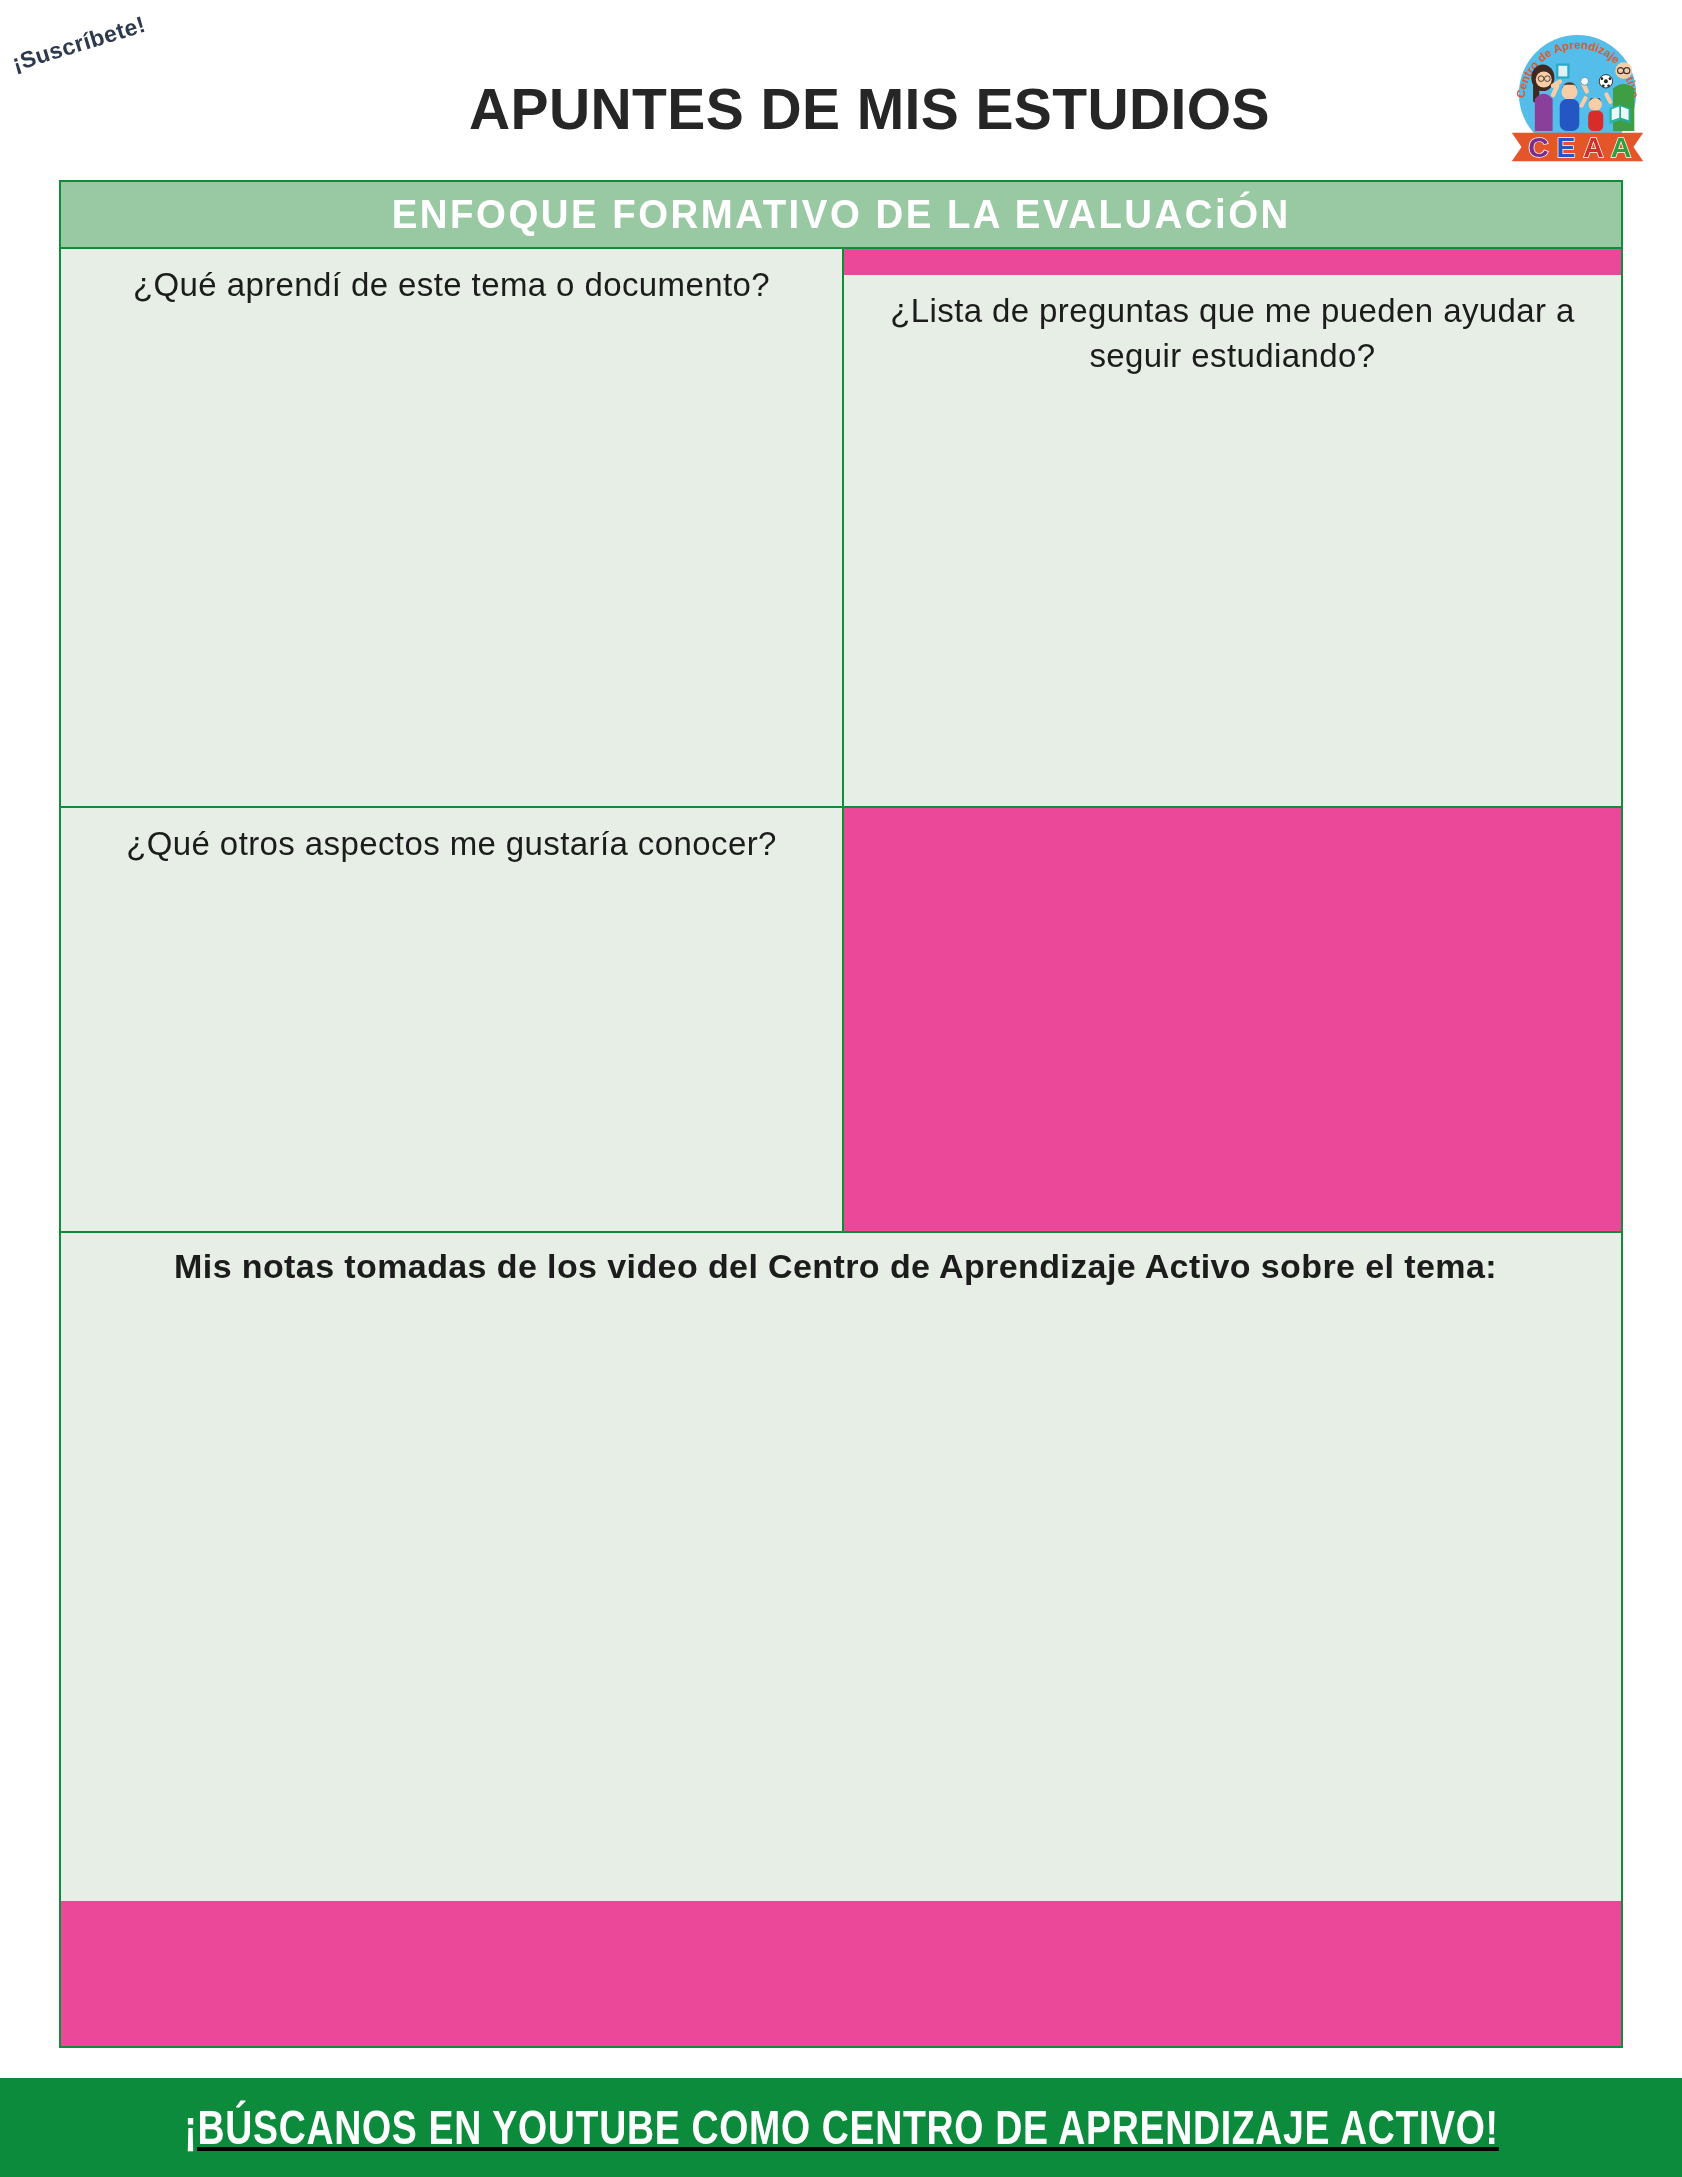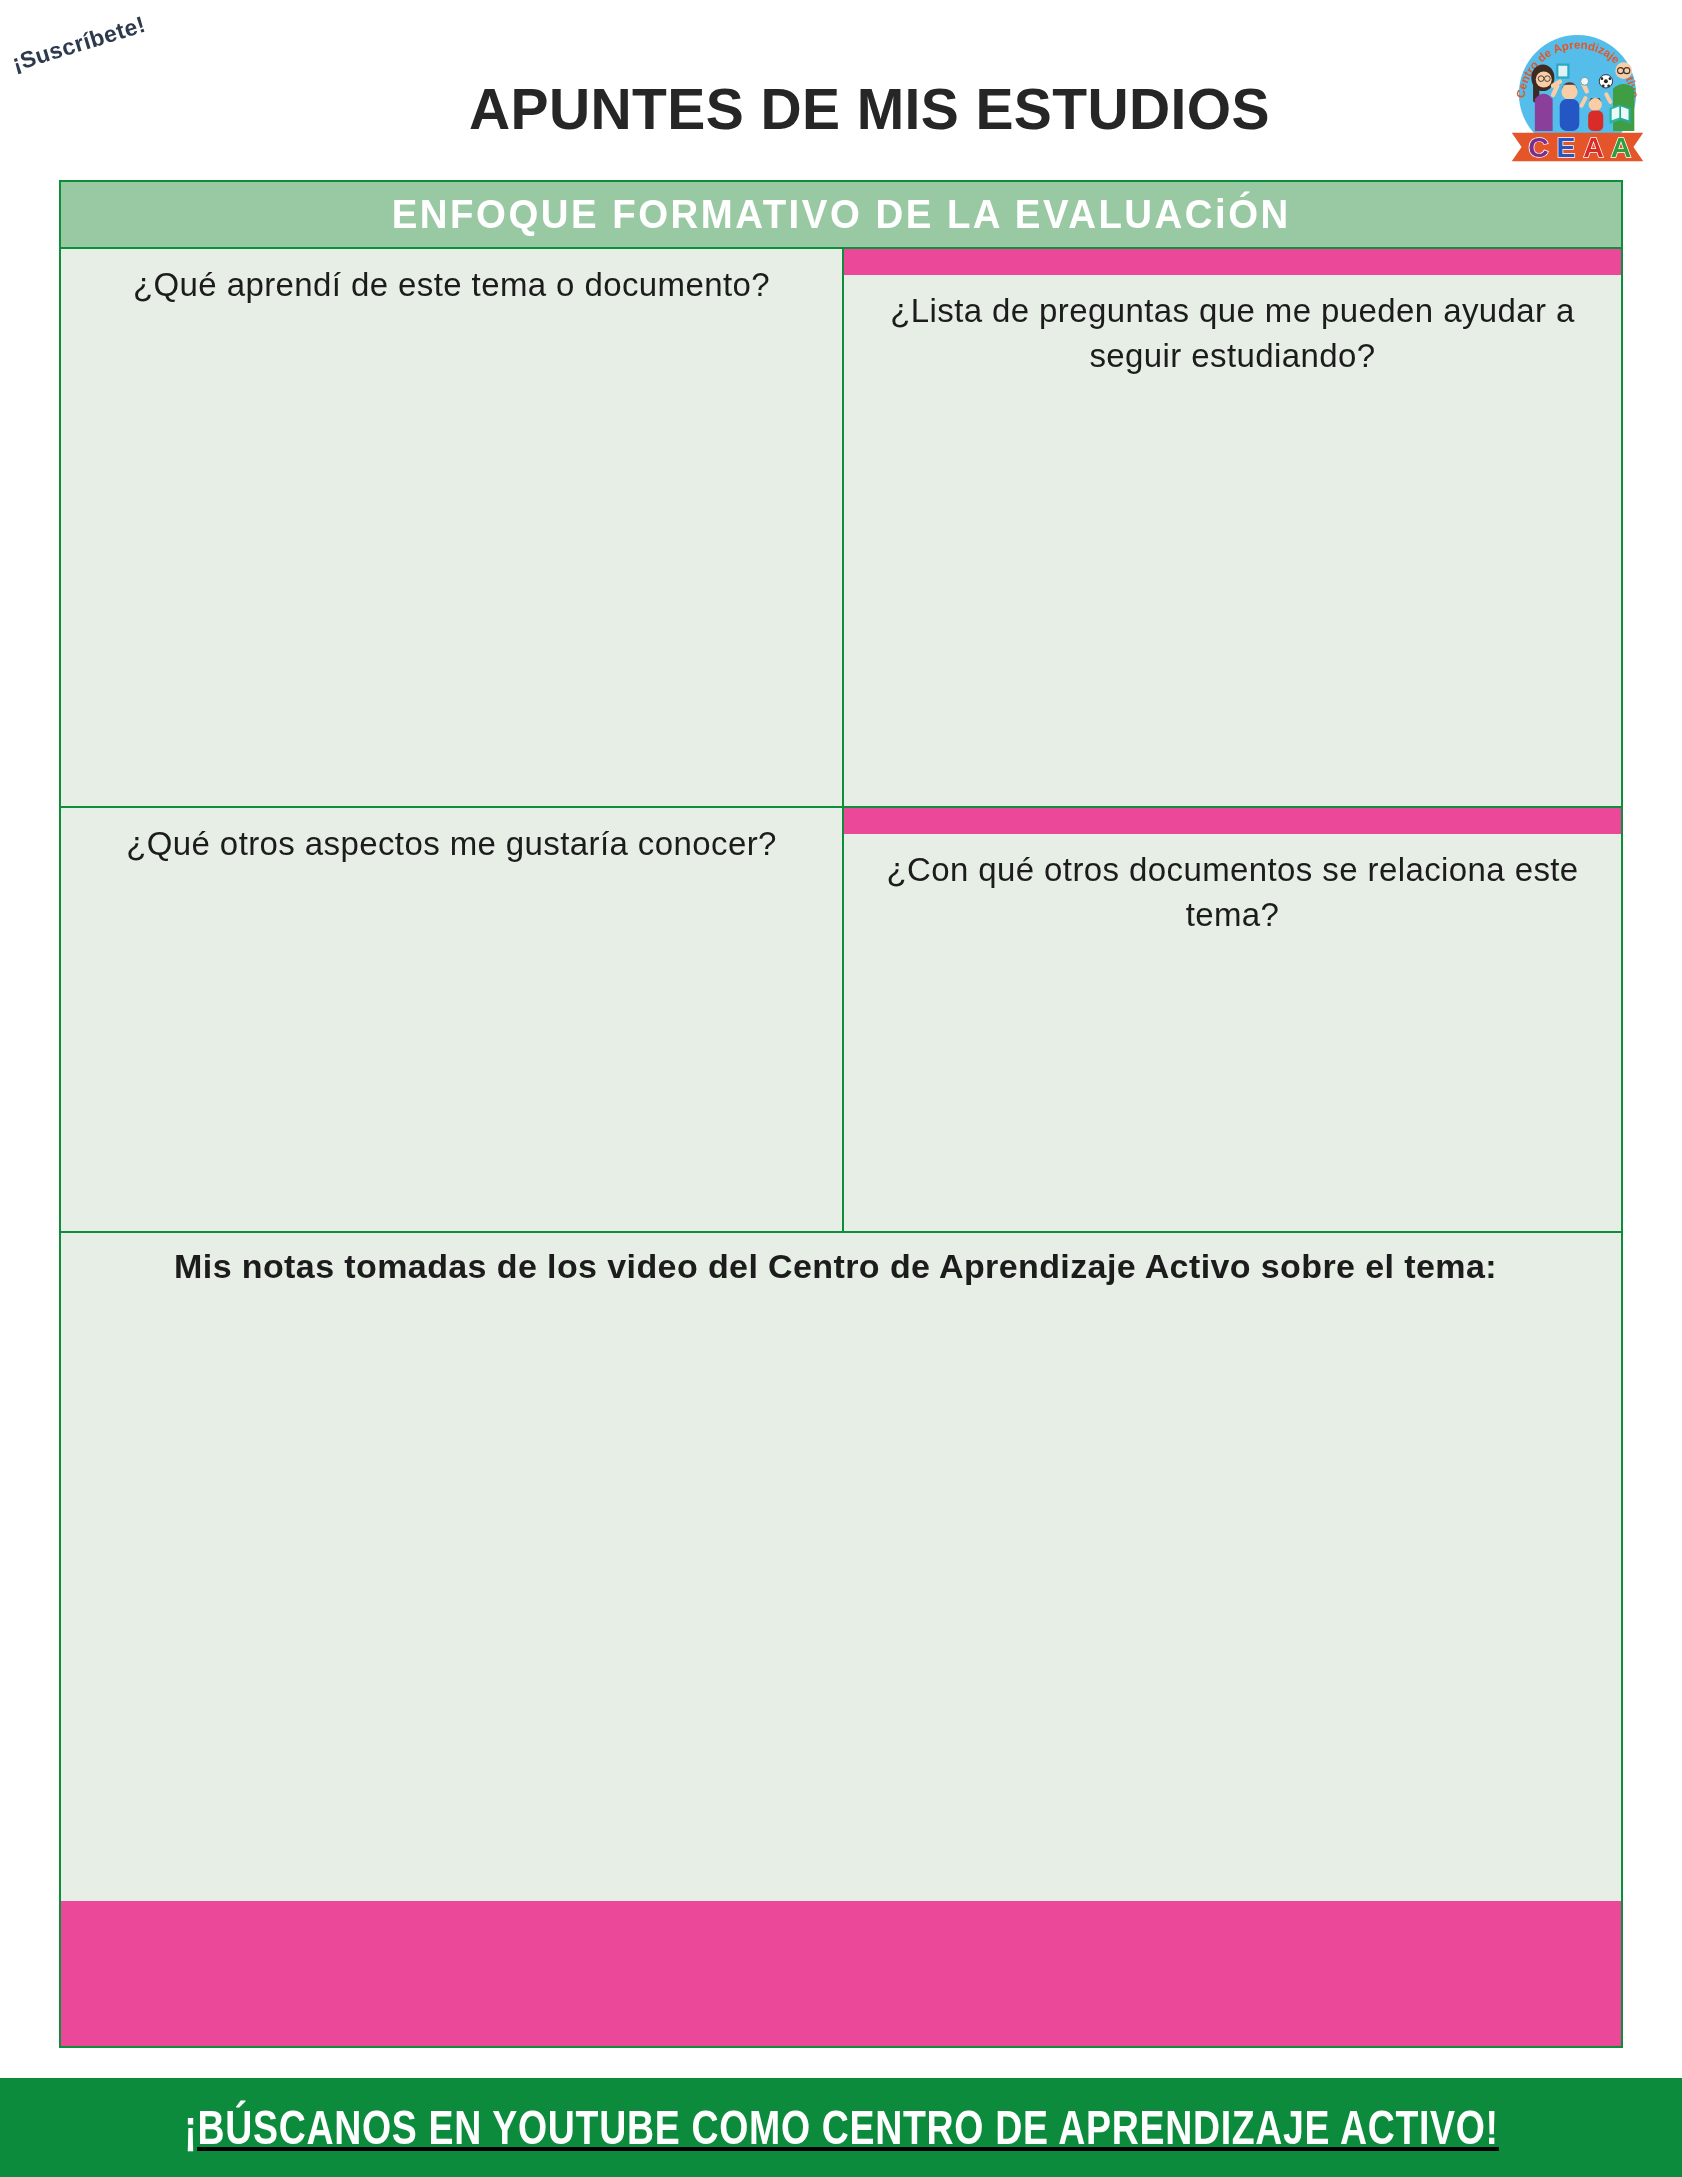--- a/index.html
+++ b/index.html
@@ -152,23 +152,20 @@
     </div>
     <div class="cell cell-right">
       <div class="q-label">¿Lista de preguntas que me pueden ayudar a seguir estudiando?</div>
     </div>
   </div>
 
   <div class="trow row-q2">
     <div class="cell cell-left">
       <div class="q-label">¿Qué otros aspectos me gustaría conocer?</div>
     </div>
-    <div class="cell cell-right">
-      <div class="q-label">¿Con qué otros documentos se relaciona este tema?</div>
-    </div>
   </div>
 
   <div class="row-notes">
     <div class="notes-label">Mis notas tomadas de los video del Centro de Aprendizaje Activo sobre el tema:</div>
   </div>
 
 </div>
 
 <div class="footer-bar">
   <div class="footer-text">¡BÚSCANOS EN YOUTUBE COMO CENTRO DE APRENDIZAJE ACTIVO!</div>

